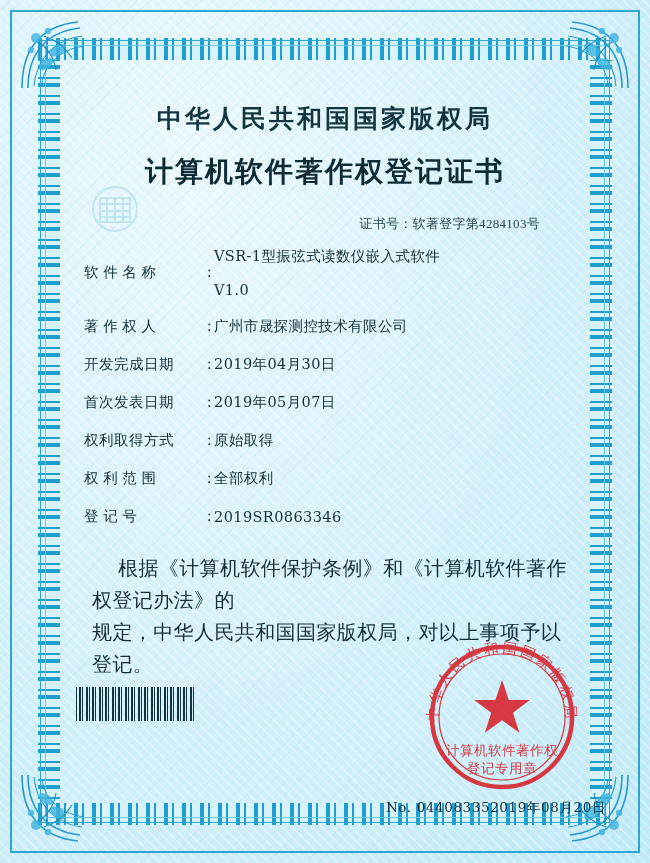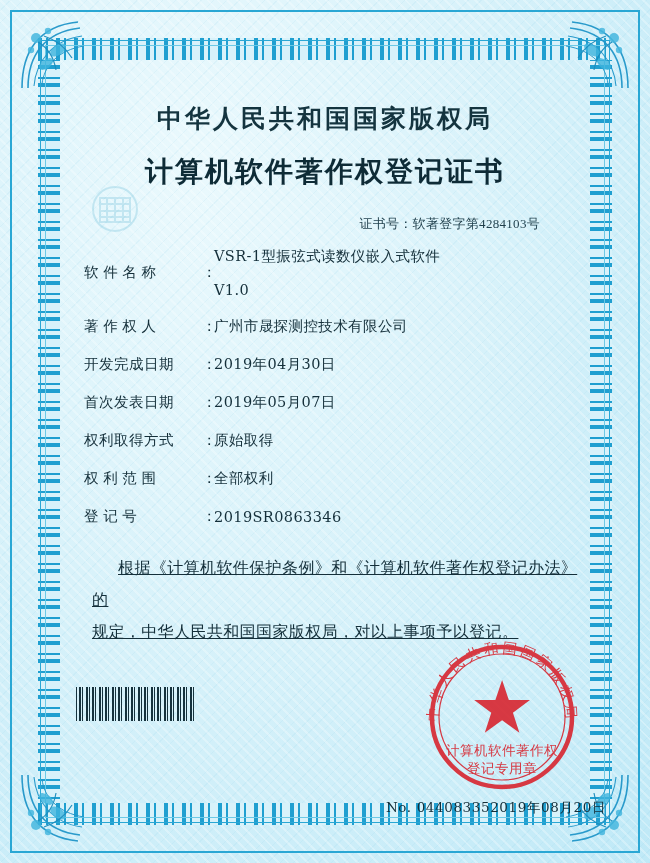--- a/index.html
+++ b/index.html
@@ -158,25 +158,24 @@
   }
   .field-value .line2 {
     display: block;
     margin-top: 16px;
   }
 
   .statement {
     margin-top: 26px;
     padding-left: 34px;
     padding-right: 14px;
-    font-size: 16px;
+    font-size: 20px;
     line-height: 32px;
     color: #142f3a;
     letter-spacing: 0.4px;
-    text-decoration: underline;
   }
   .statement .indent { display: block; text-indent: 26px; }
 
   
   .barcode {
     position: absolute;
     left: 76px;
     bottom: 142px;
     width: 118px;
     height: 34px;

